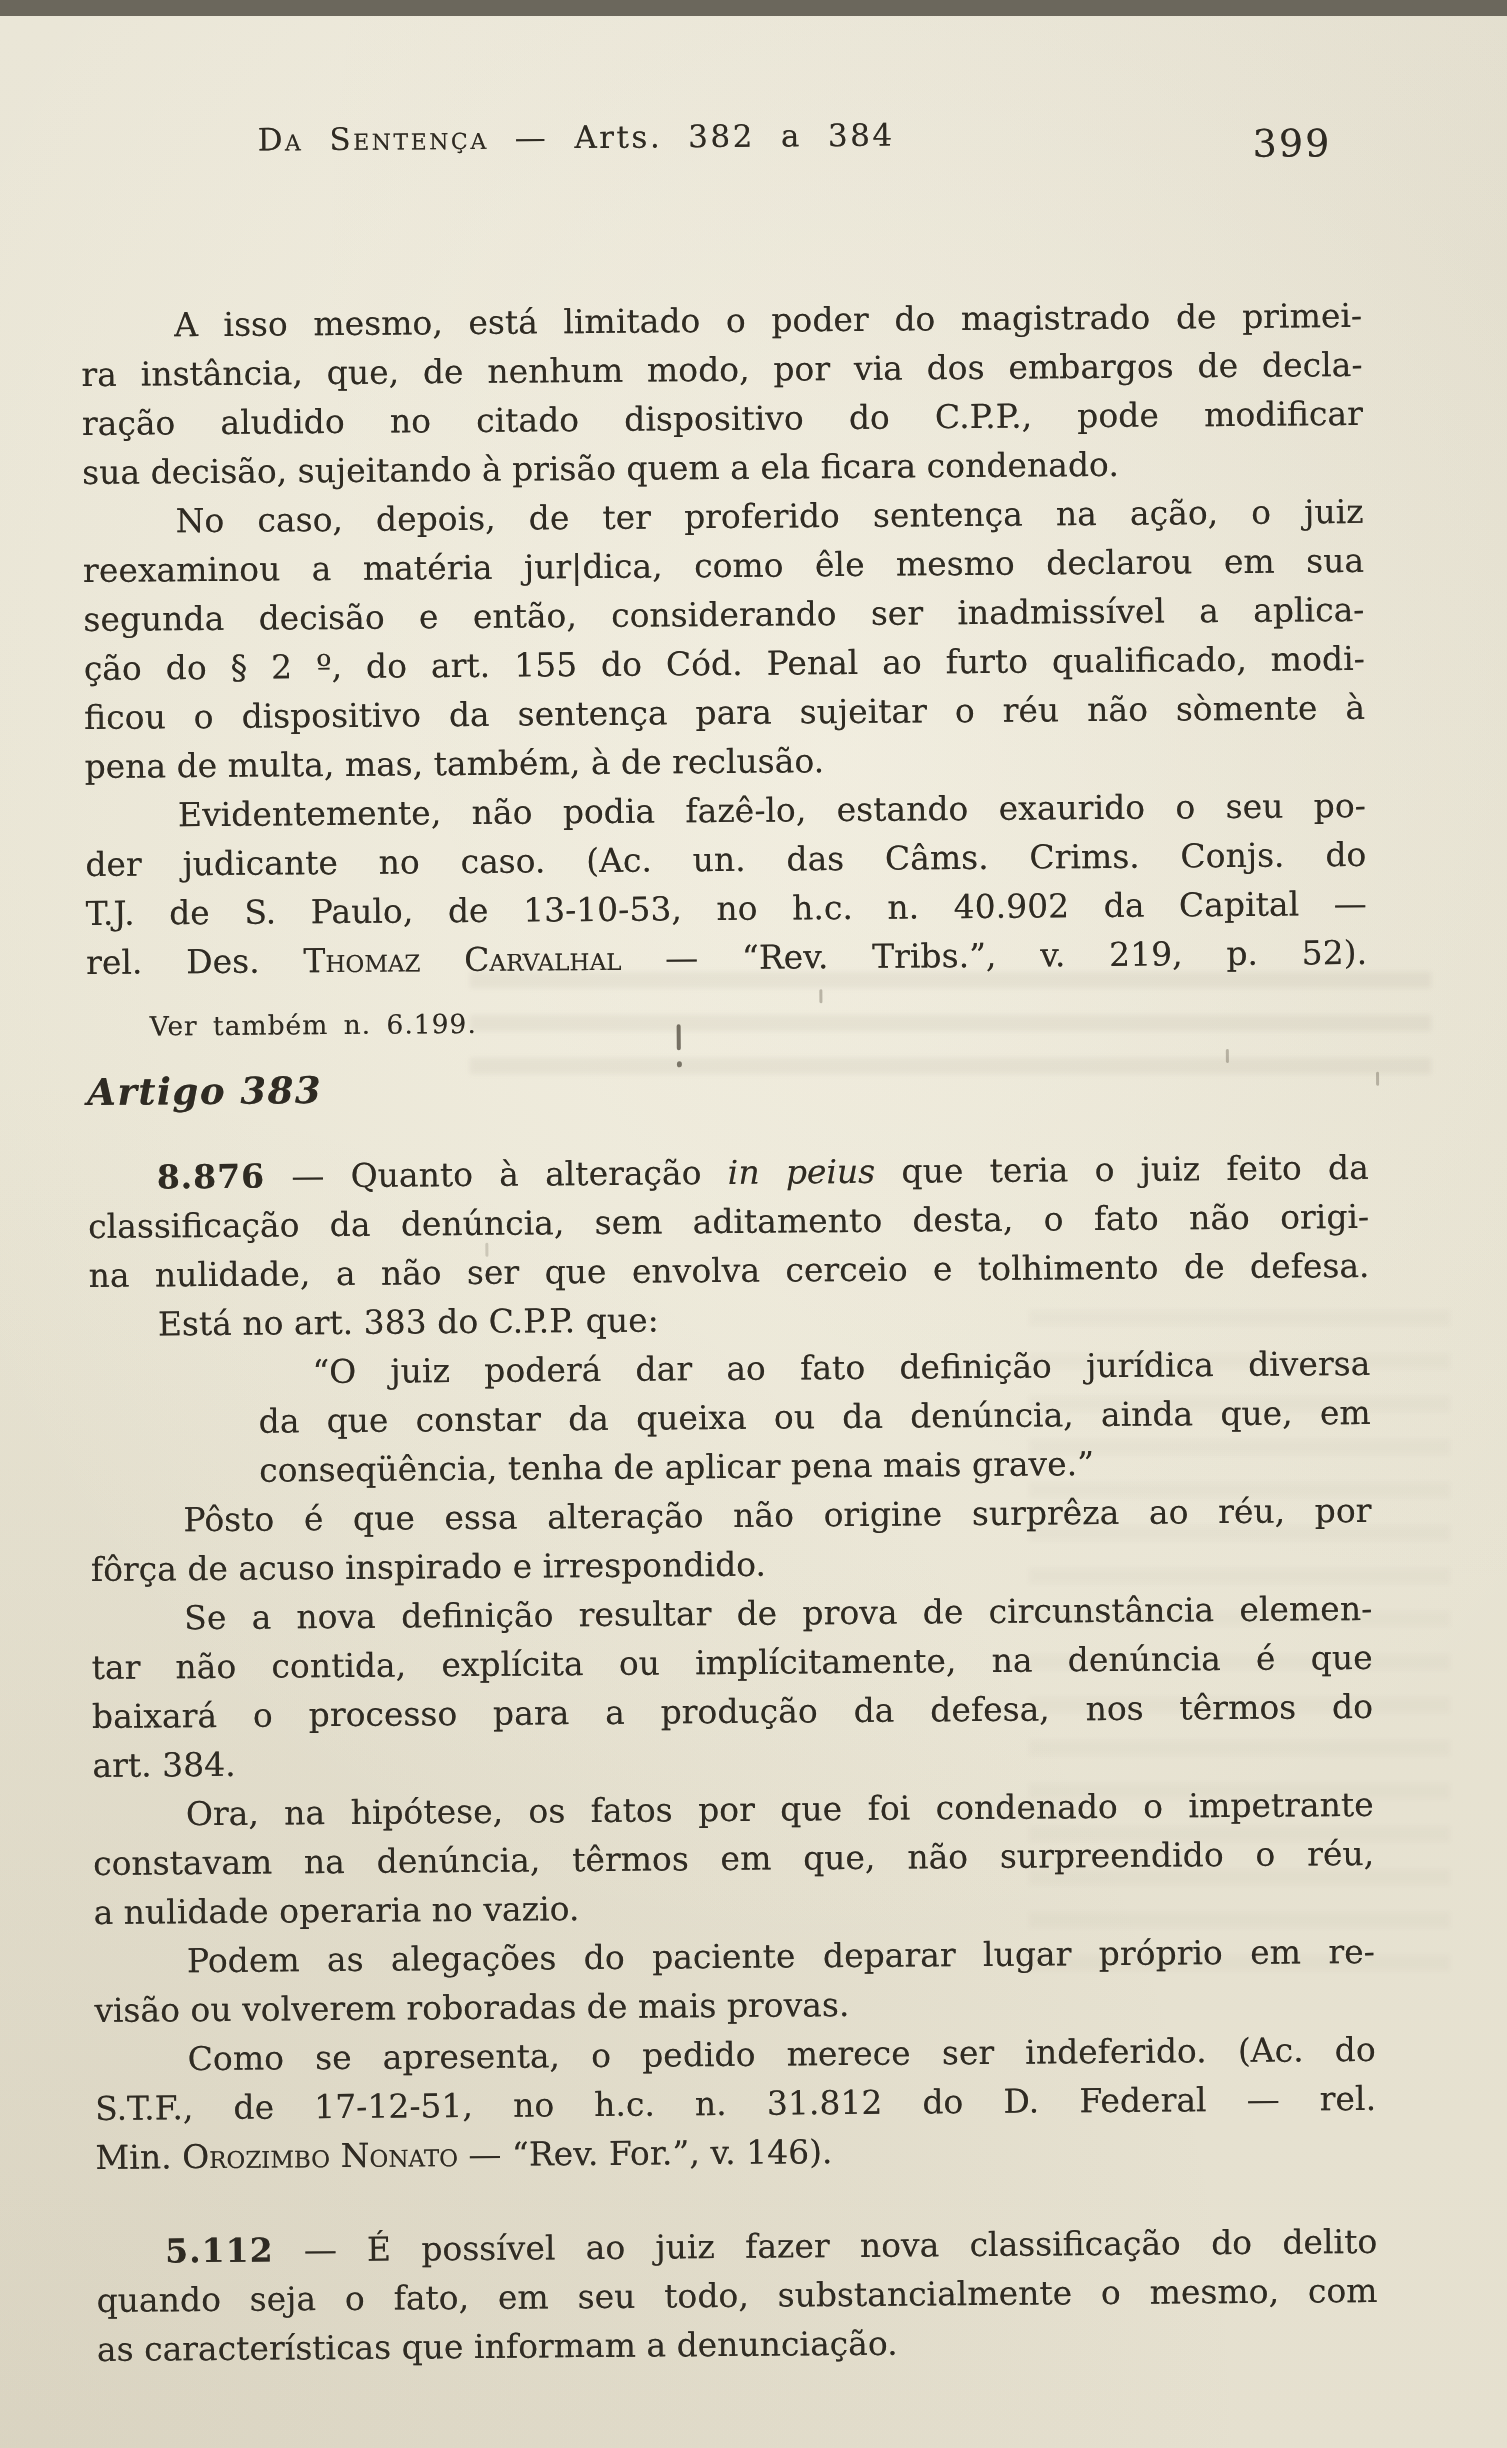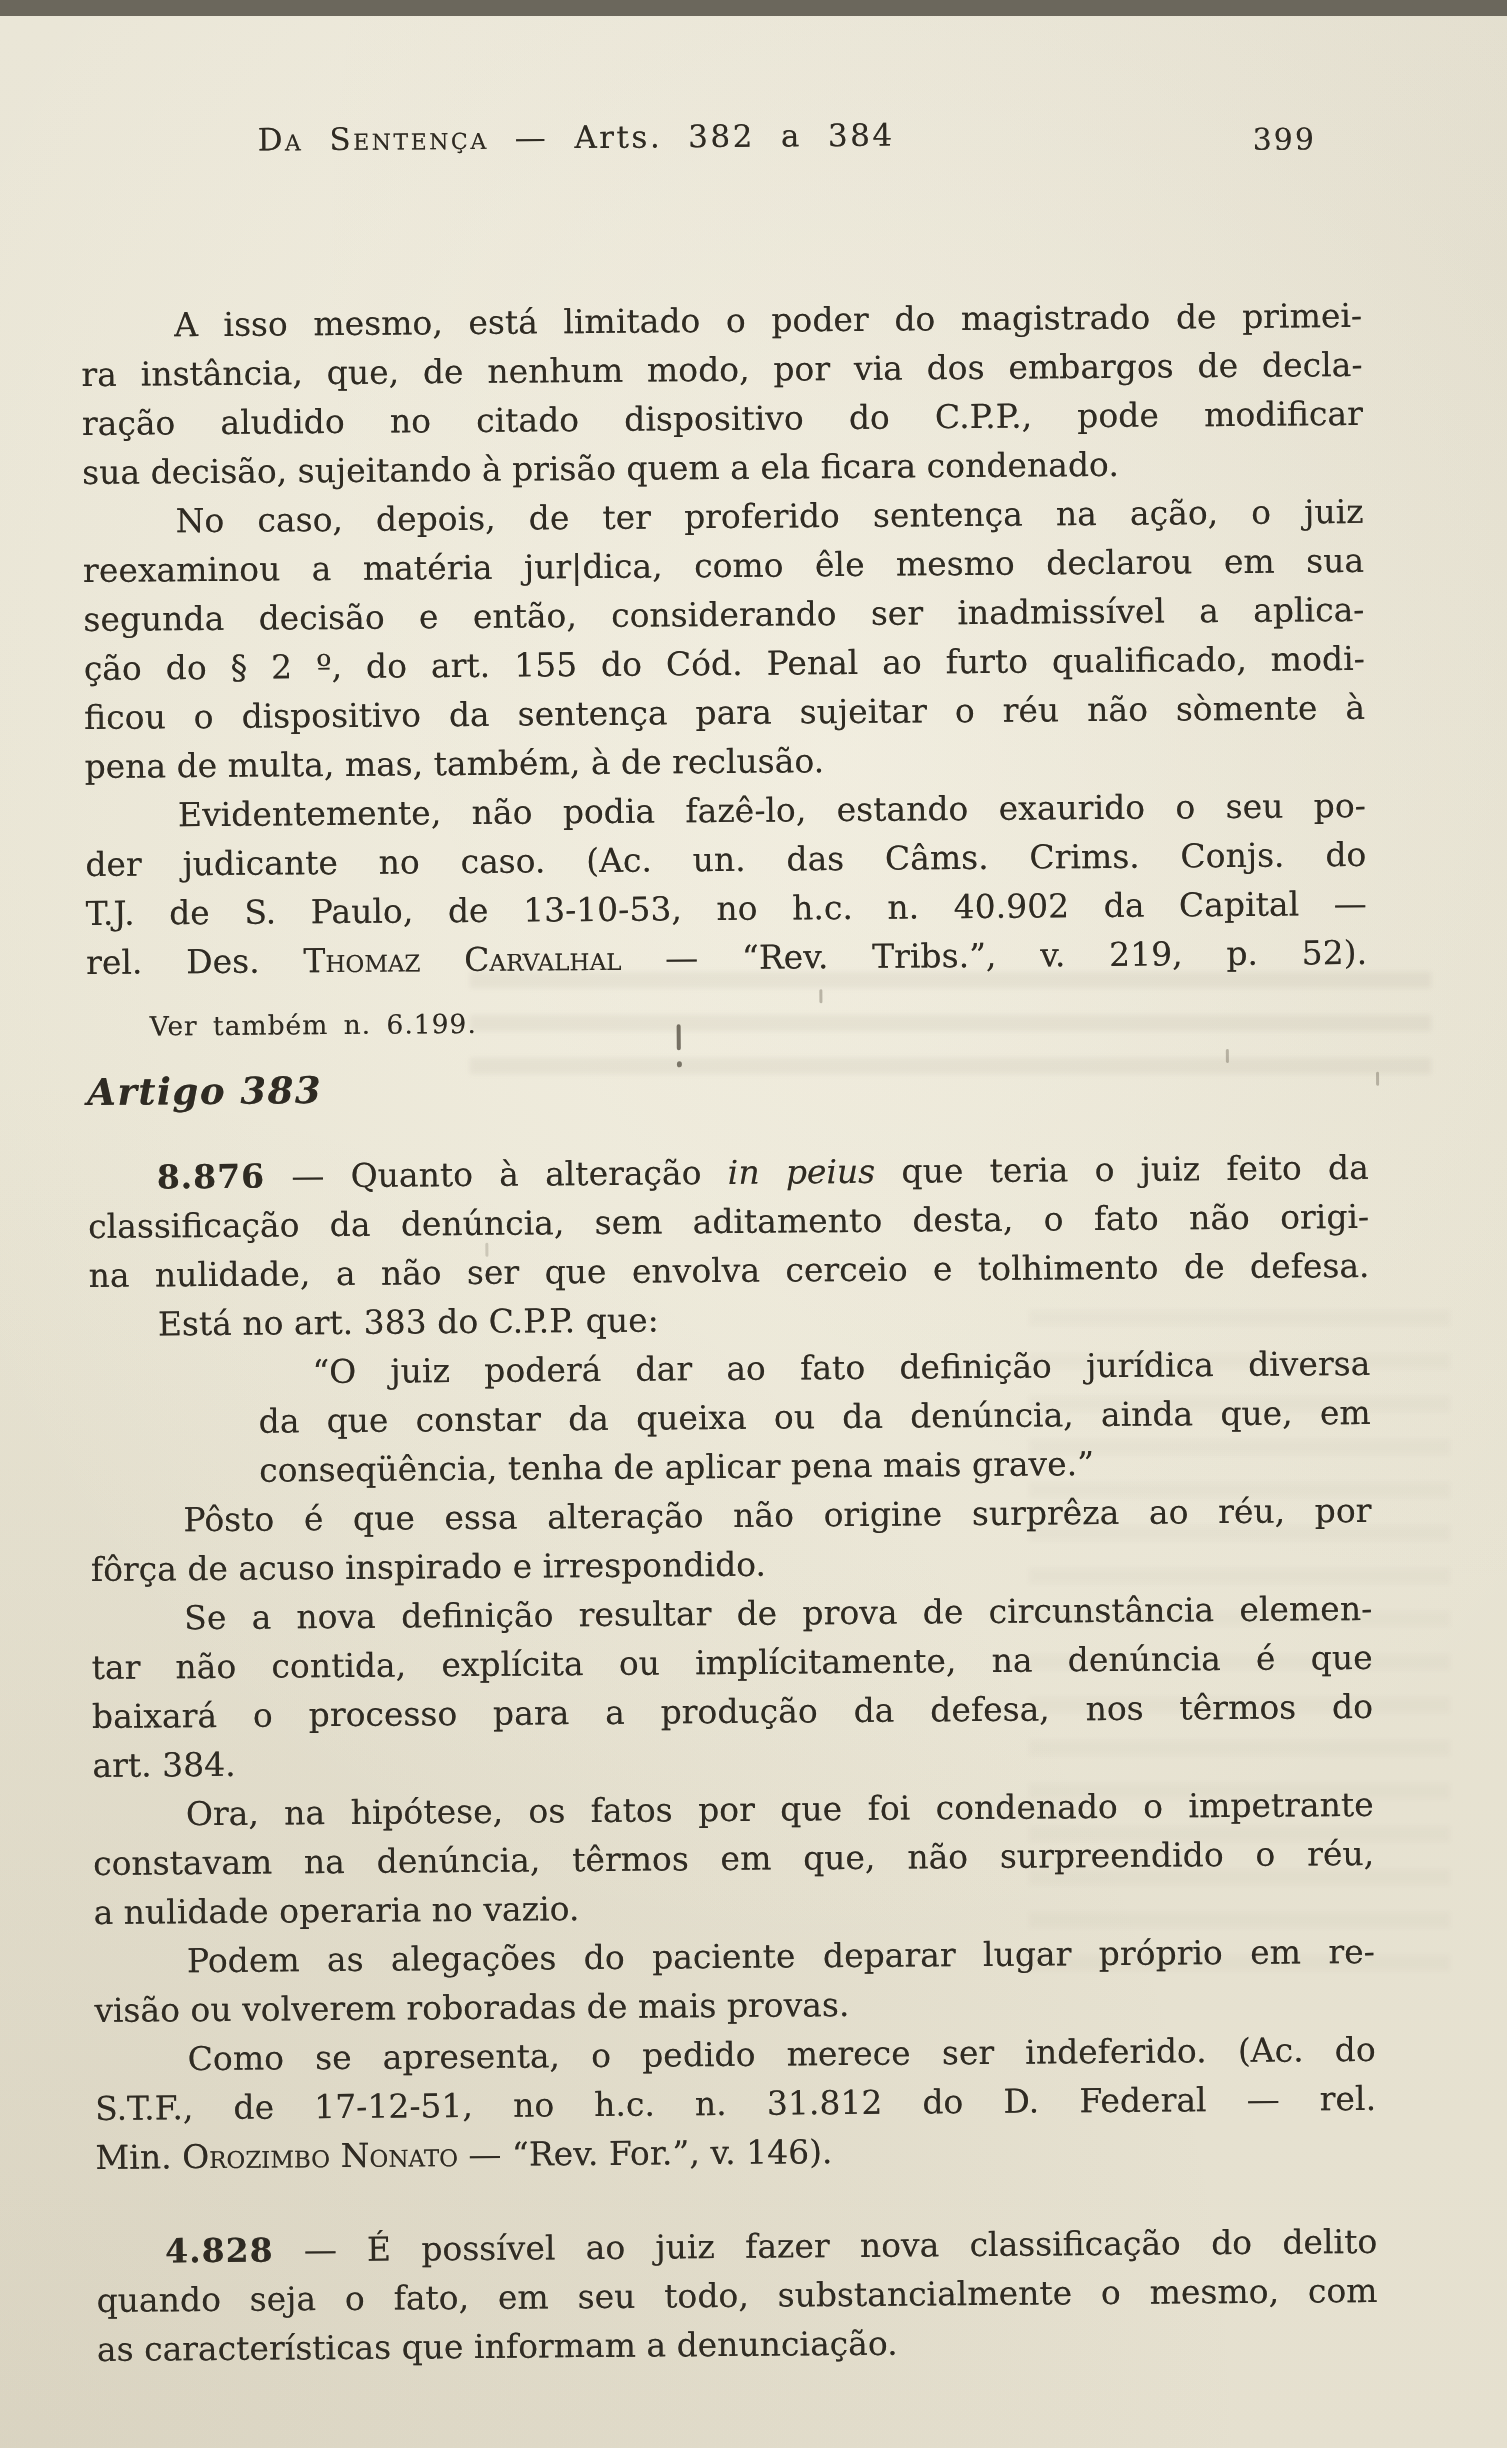--- a/index.html
+++ b/index.html
@@ -21,21 +21,21 @@
     transform:rotate(-0.45deg);
     transform-origin:637px 294px;
     text-shadow:0 0 0.6px rgba(47,43,35,0.55);
   }
   .header{position:relative;padding-top:104px;height:39px;}
   .header .title{
     position:absolute;left:178px;top:102px;
     font-size:31px;letter-spacing:2.5px;word-spacing:13.7px;white-space:nowrap;
   }
   .sc{font-variant:small-caps;}
-  .header .pagenum{position:absolute;left:1173px;top:110px;font-size:30px;letter-spacing:2px;}
+  .header .pagenum{position:absolute;left:1173px;top:110px;font-size:38px;letter-spacing:2px;}
   .body{margin-top:137px;}
   .ln{
     font-size:33px;line-height:49px;
     text-align:justify;text-align-last:justify;
     white-space:normal;
   }
   .ln.last{text-align-last:left;}
   .ln.first{text-indent:93px;}
   .ln.first-sm{text-indent:69px;}
   .num{font-weight:bold;letter-spacing:1px;}
@@ -147,21 +147,21 @@
         <div class="ln last">visão ou volverem roboradas de mais provas.</div>
       </div>
 
       <div class="para">
         <div class="ln first">Como se apresenta, o pedido merece ser indeferido. (Ac. do</div>
         <div class="ln">S.T.F., de 17-12-51, no h.c. n. 31.812 do D. Federal — rel.</div>
         <div class="ln last"><span>Min. </span><span class="sc">Orozimbo Nonato</span><span> — “Rev. For.”, v. 146).</span></div>
       </div>
 
       <div class="para entry2">
-        <div class="ln first-sm"><span class="num">4.828</span><span> — É possível ao juiz fazer nova classificação do delito</span></div>
+        <div class="ln first-sm"><span class="num">5.112</span><span> — É possível ao juiz fazer nova classificação do delito</span></div>
         <div class="ln">quando seja o fato, em seu todo, substancialmente o mesmo, com</div>
         <div class="ln last">as características que informam a denunciação.</div>
       </div>
 
     </div>
 
     <div class="artifact-bar" style="left:590px;top:1008px;"></div>
     <div class="artifact-dot" style="left:590px;top:1045px;"></div>
     <div class="speck" style="left:733px;top:974px;"></div>
     <div class="speck" style="left:1139px;top:1037px;"></div>

